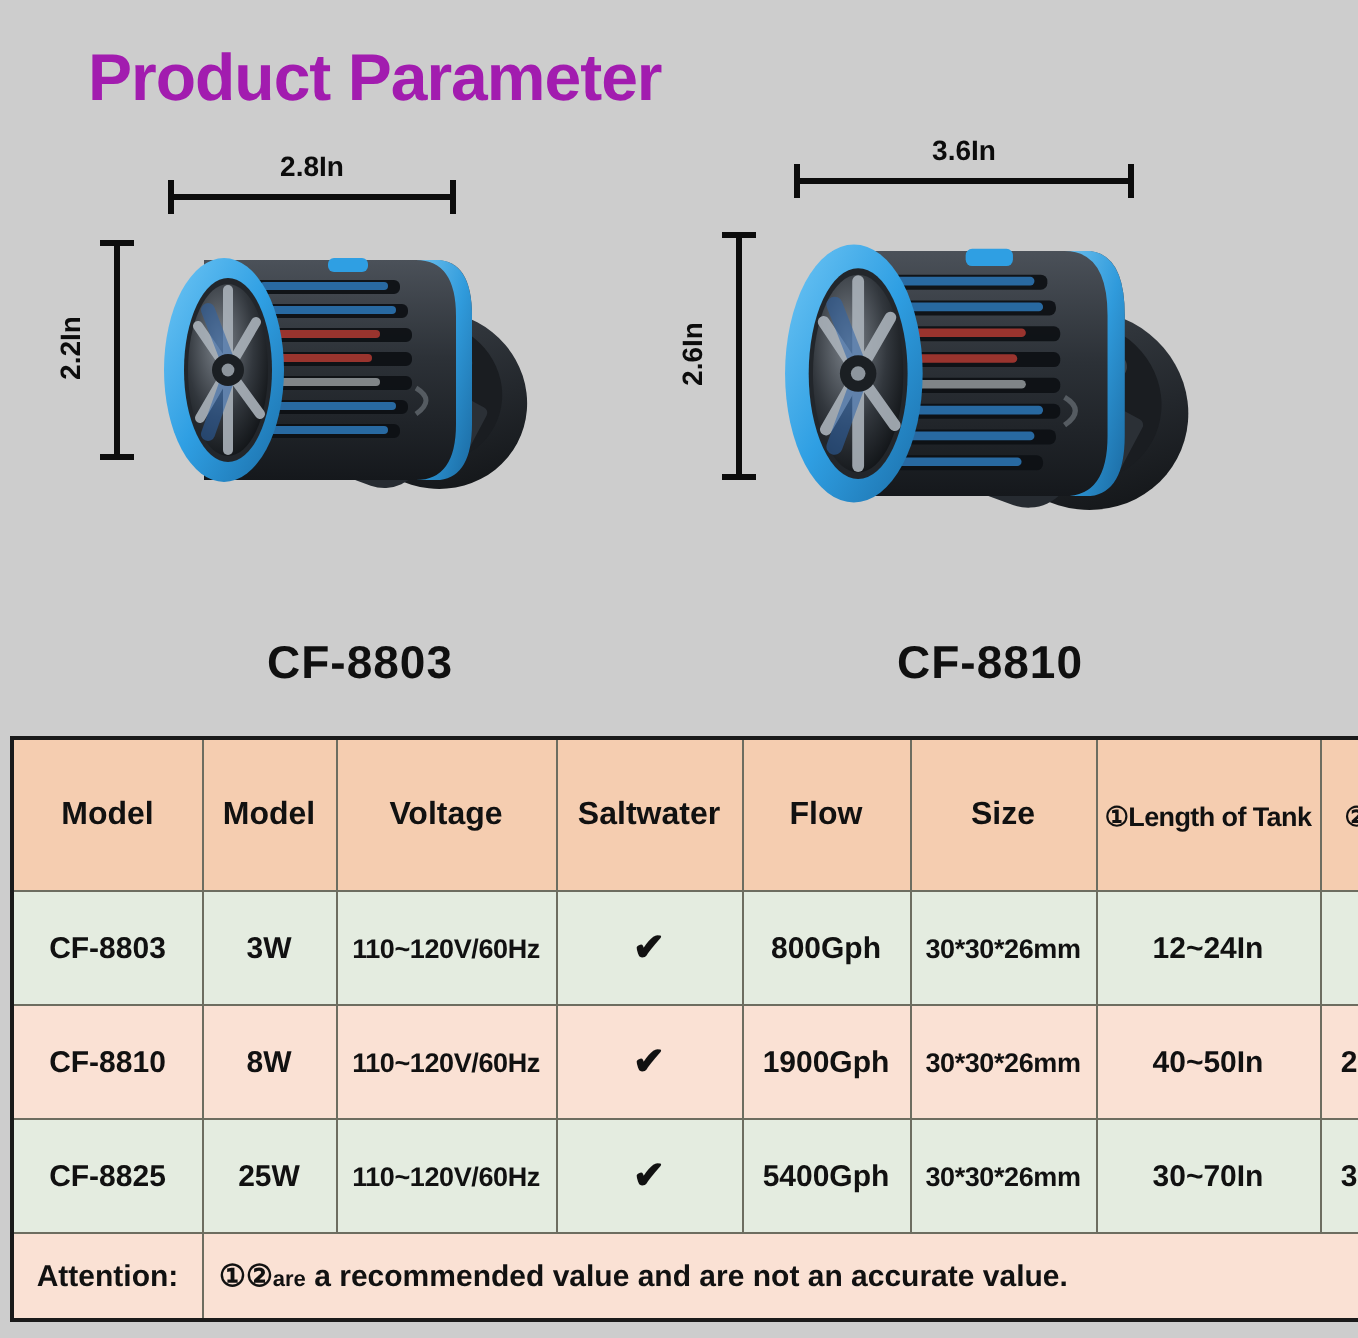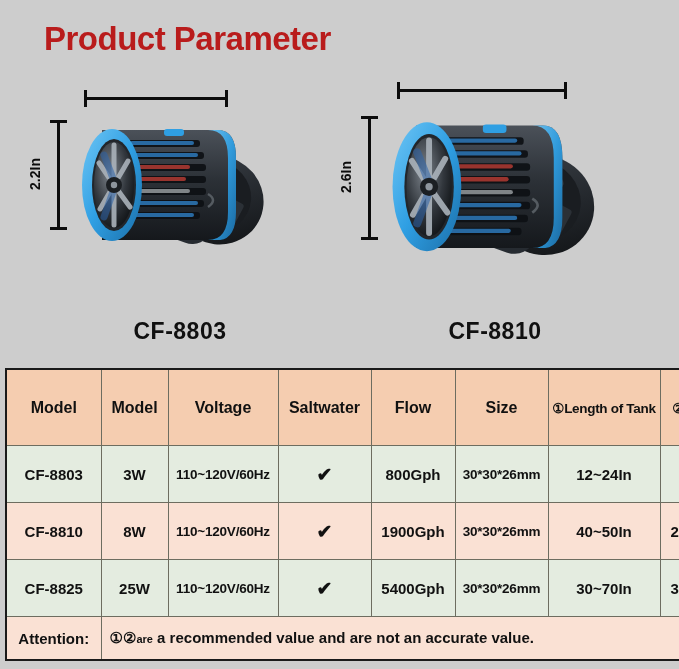--- a/index.html
+++ b/index.html
@@ -15,21 +15,21 @@
     position: relative;
   }
 
   
   .page-title {
     position: absolute;
     left: 44px;
     top: 20px;
     font-size: 33px;
     font-weight: bold;
-    color: #b91c1c;
+    color: #a21caf;
     letter-spacing: -0.5px;
     font-family: "Liberation Sans", sans-serif;
   }
 
   
   .products {
     position: absolute;
     left: 0;
     top: 70px;
     width: 679px;
@@ -173,20 +173,21 @@
 </head>
 <body>
 
 <div class="page-title">Product Parameter</div>
 
 <div class="products">
 
   <div class="product product-a">
 
     <div class="dim-h" style="left:54px; top:8px; width:144px;">
+      <span class="dim-label">2.8In</span>
       <span class="cap l"></span>
       <span class="cap r"></span>
       <span class="dim-bar"></span>
     </div>
 
     <div class="dim-v" style="left:8px; top:50px; height:110px;">
       <span class="dim-label">2.2In</span>
       <span class="cap t"></span>
       <span class="cap b"></span>
       <span class="dim-bar"></span>
@@ -283,20 +284,21 @@
         <circle cx="2" cy="0" r="3.2" fill="#8d959d"></circle>
       </g>
     </svg>
 
     <div class="product-name">CF-8803</div>
   </div>
 
   <div class="product product-b">
 
     <div class="dim-h" style="left:62px; top:0px; width:170px;">
+      <span class="dim-label">3.6In</span>
       <span class="cap l"></span>
       <span class="cap r"></span>
       <span class="dim-bar"></span>
     </div>
 
     <div class="dim-v" style="left:14px; top:46px; height:124px;">
       <span class="dim-label">2.6In</span>
       <span class="cap t"></span>
       <span class="cap b"></span>
       <span class="dim-bar"></span>

